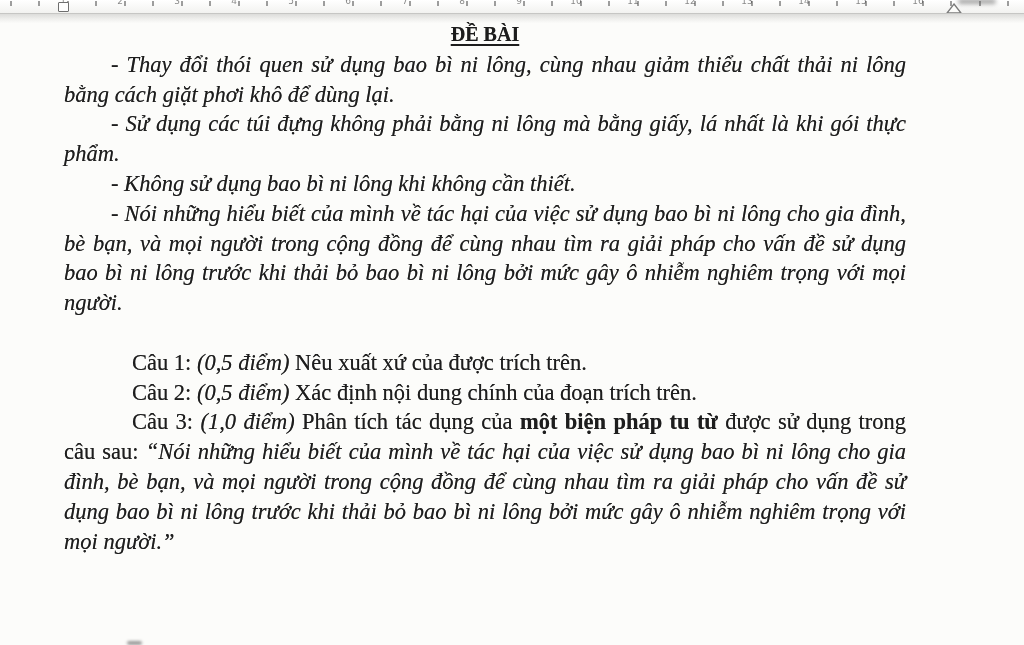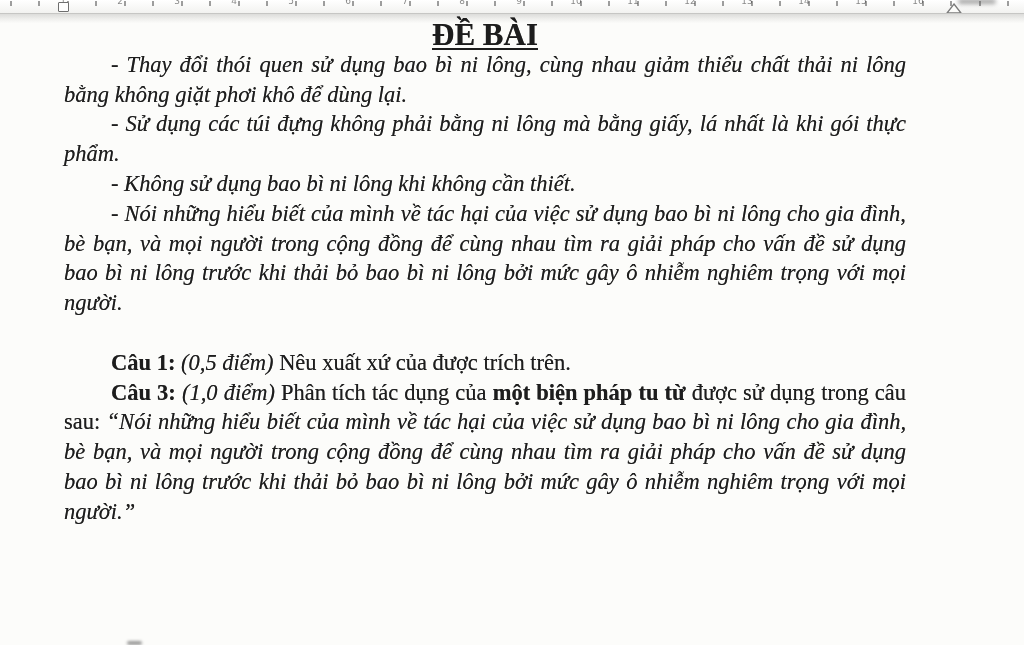--- a/index.html
+++ b/index.html
@@ -23,29 +23,29 @@
   .marker-right{position:absolute;left:946px;top:0;}
   .smudge{position:absolute;left:958px;top:-1px;width:38px;height:5px;background:#5e5e5e;
          filter:blur(2px);opacity:.55;border-radius:3px;}
   .bottom-dot{position:absolute;left:127px;top:641px;width:15px;height:4px;background:#3a3a3a;
          filter:blur(1.5px);opacity:.5;border-radius:2px;}
 
   
   .page{position:absolute;top:20px;left:64px;width:842px;
         font-size:22.5px;line-height:29.8px;text-align:justify;
         text-shadow:0 0 .6px rgba(25,25,25,.65);}
-  .title{text-align:center;font-weight:bold;font-size:31px;}
+  .title{text-align:center;font-weight:bold;font-size:20px;}
   .title span{text-decoration:underline;text-decoration-thickness:2px;text-underline-offset:3px;}
   .heading{font-weight:bold;}
   .page p{margin:0;}
   .excerpt p{font-style:italic;text-indent:47px;}
   .source{text-align:right;font-style:normal;text-indent:0;}
   .questions{margin-top:29.8px;}
   .q{text-indent:47px;}
-  .q .label{font-weight:bold;}
+  .q .label{font-weight:normal;margin-left:21px;}
   .q .points{font-style:italic;}
   .q .boldrun{font-weight:bold;}
   .q .quote{font-style:italic;margin-top:40px;}
 </style>
 </head>
 <body>
 
 <div class="screen">
 
   <div class="ruler">
@@ -80,28 +80,29 @@
   <div class="bottom-dot"></div>
 
   <div class="page">
 
     <div class="title">
       <span>ĐỀ BÀI</span>
     </div>
 
 
     <div class="excerpt">
-      <p>- Thay đổi thói quen sử dụng bao bì ni lông, cùng nhau giảm thiểu chất thải ni lông bằng không giặt phơi khô để dùng lại.</p>
+      <p>- Thay đổi thói quen sử dụng bao bì ni lông, cùng nhau giảm thiểu chất thải ni lông bằng cách giặt phơi khô để dùng lại.</p>
       <p>- Sử dụng các túi đựng không phải bằng ni lông mà bằng giấy, lá nhất là khi gói thực phẩm.</p>
       <p>- Không sử dụng bao bì ni lông khi không cần thiết.</p>
       <p>- Nói những hiểu biết của mình về tác hại của việc sử dụng bao bì ni lông cho gia đình, bè bạn, và mọi người trong cộng đồng để cùng nhau tìm ra giải pháp cho vấn đề sử dụng bao bì ni lông trước khi thải bỏ bao bì ni lông bởi mức gây ô nhiễm nghiêm trọng với mọi người.</p>
     </div>
 
 
     <div class="questions">
       <p class="q"><span class="label">Câu 1:</span> <span class="points">(0,5 điểm)</span> <span>Nêu xuất xứ của được trích trên.</span></p>
 
+      <p class="q"><span class="label">Câu 2:</span> <span class="points">(0,5 điểm)</span> <span>Xác định nội dung chính của đoạn trích trên.</span></p>
 
       <p class="q"><span class="label">Câu 3:</span> <span class="points">(1,0 điểm)</span> <span>Phân tích tác dụng của</span> <span class="boldrun">một biện pháp tu từ</span> <span>được sử dụng trong câu sau:</span> <span class="quote">“Nói những hiểu biết của mình về tác hại của việc sử dụng bao bì ni lông cho gia đình, bè bạn, và mọi người trong cộng đồng để cùng nhau tìm ra giải pháp cho vấn đề sử dụng bao bì ni lông trước khi thải bỏ bao bì ni lông bởi mức gây ô nhiễm nghiêm trọng với mọi người.”</span></p>
     </div>
 
   </div>
 </div>
 
 </body></html>

